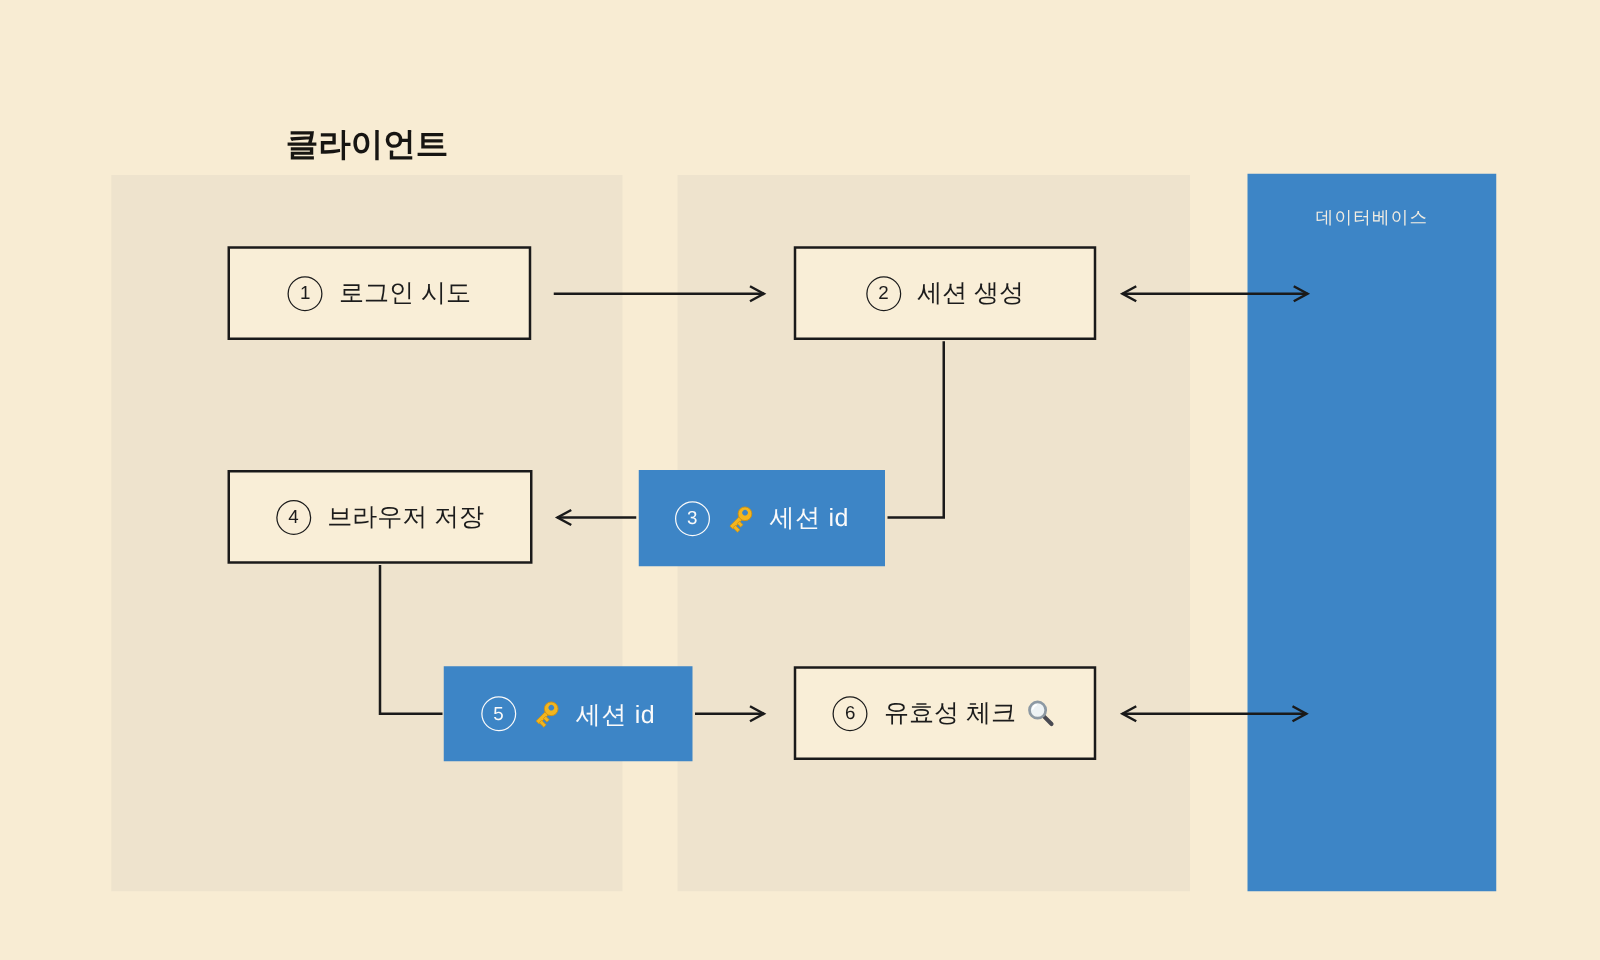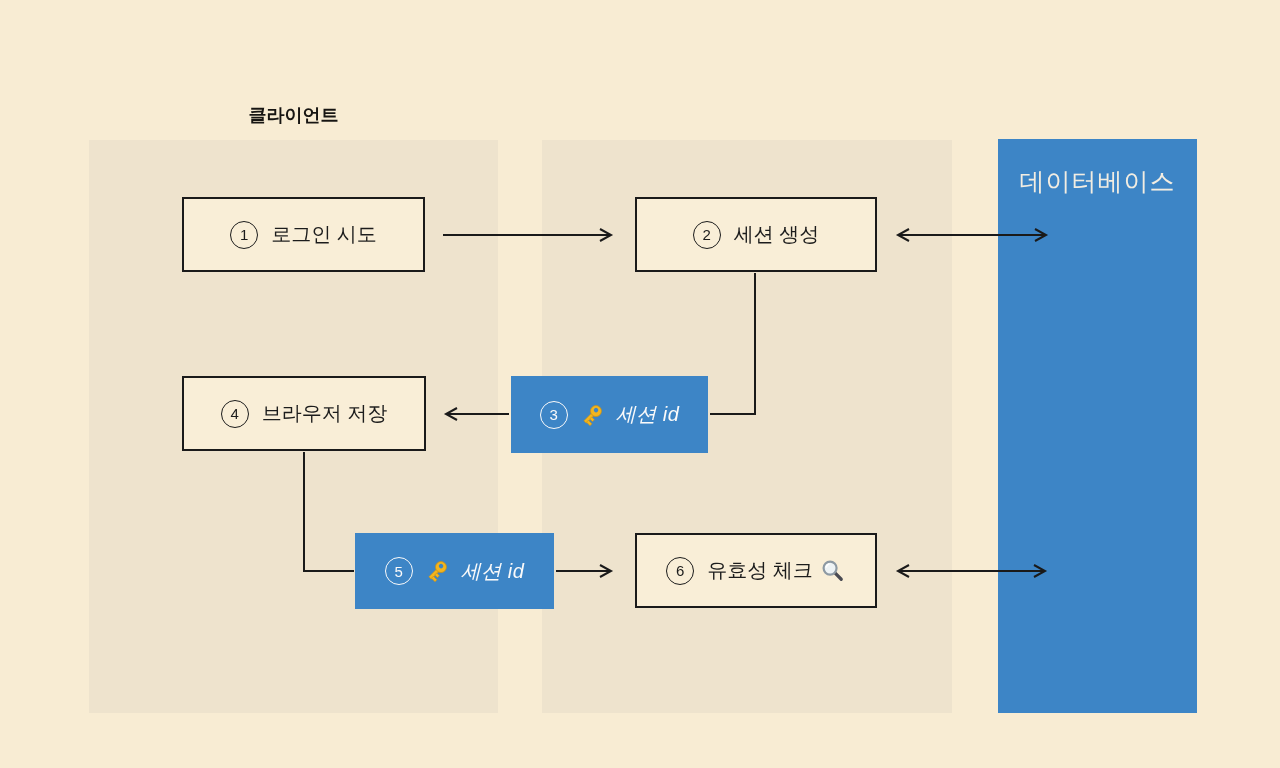--- a/index.html
+++ b/index.html
@@ -17,31 +17,31 @@
   .lane-db {
     position: absolute;
     left: 998px; top: 139px; width: 199px; height: 574px;
     background: #3d85c6;
   }
   .lane-title {
     position: absolute;
     top: 101px;
     height: 28px;
     line-height: 28px;
-    font-size: 18px;
+    font-size: 26px;
     font-weight: bold;
     color: #171512;
     text-align: center;
   }
   .title-client { left: 89px;  width: 409px; }
   .title-server { left: 542px; width: 410px; }
   .db-label {
     margin-top: 26px;
     text-align: center;
-    font-size: 25px;
+    font-size: 14px;
     letter-spacing: 1px;
     color: #f2ede2;
   }
   .connectors {
     position: absolute;
     left: 0; top: 0;
     pointer-events: none;
   }
   .node {
     position: absolute;
@@ -67,21 +67,21 @@
     height: 26px;
     border: 1.6px solid currentColor;
     border-radius: 50%;
     align-items: center;
     justify-content: center;
     font-size: 15px;
     line-height: 1;
     flex: 0 0 auto;
   }
   .icon { display: inline-block; vertical-align: middle; flex: 0 0 auto; }
-  .node-accent .nlabel { letter-spacing: 0.5px; font-style: italic; }
+  .node-accent .nlabel { letter-spacing: 0.5px; }
 </style>
 </head>
 <body>
 
 <div class="canvas">
 
   <div class="lane lane-client"></div>
   <div class="lane lane-server"></div>
   <div class="lane-db">
     <div class="db-label">데이터베이스</div>

